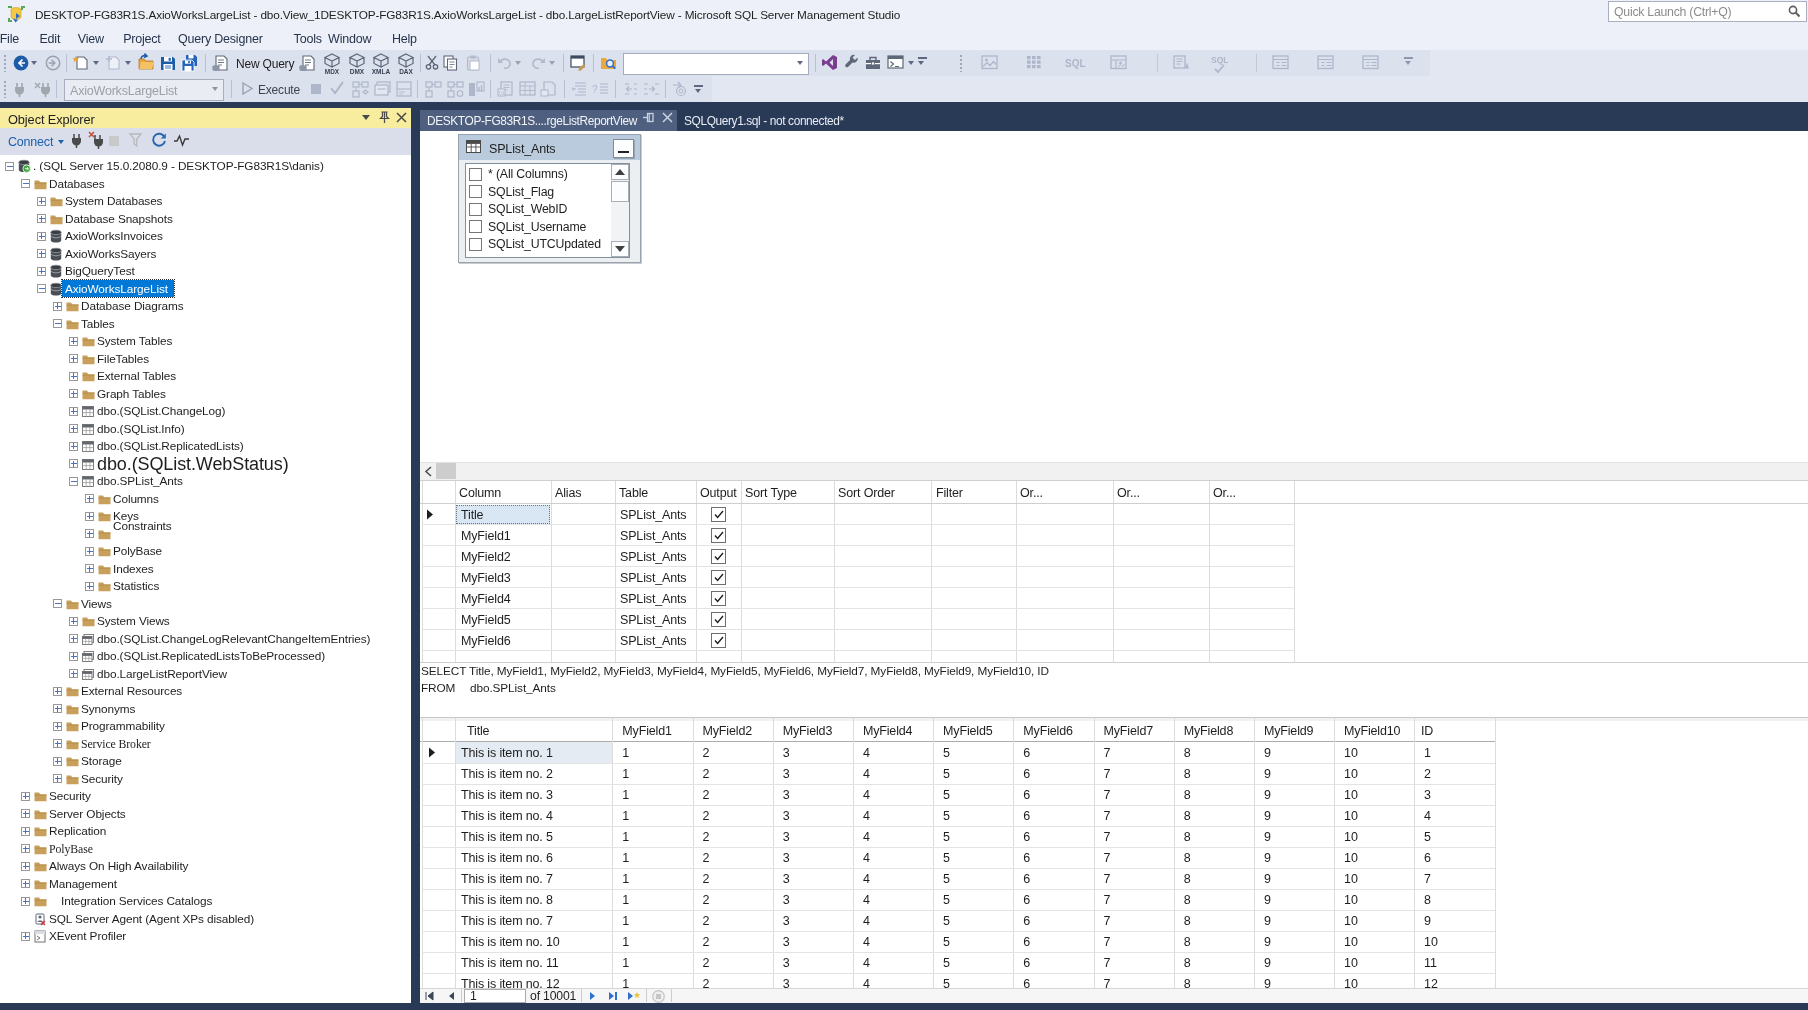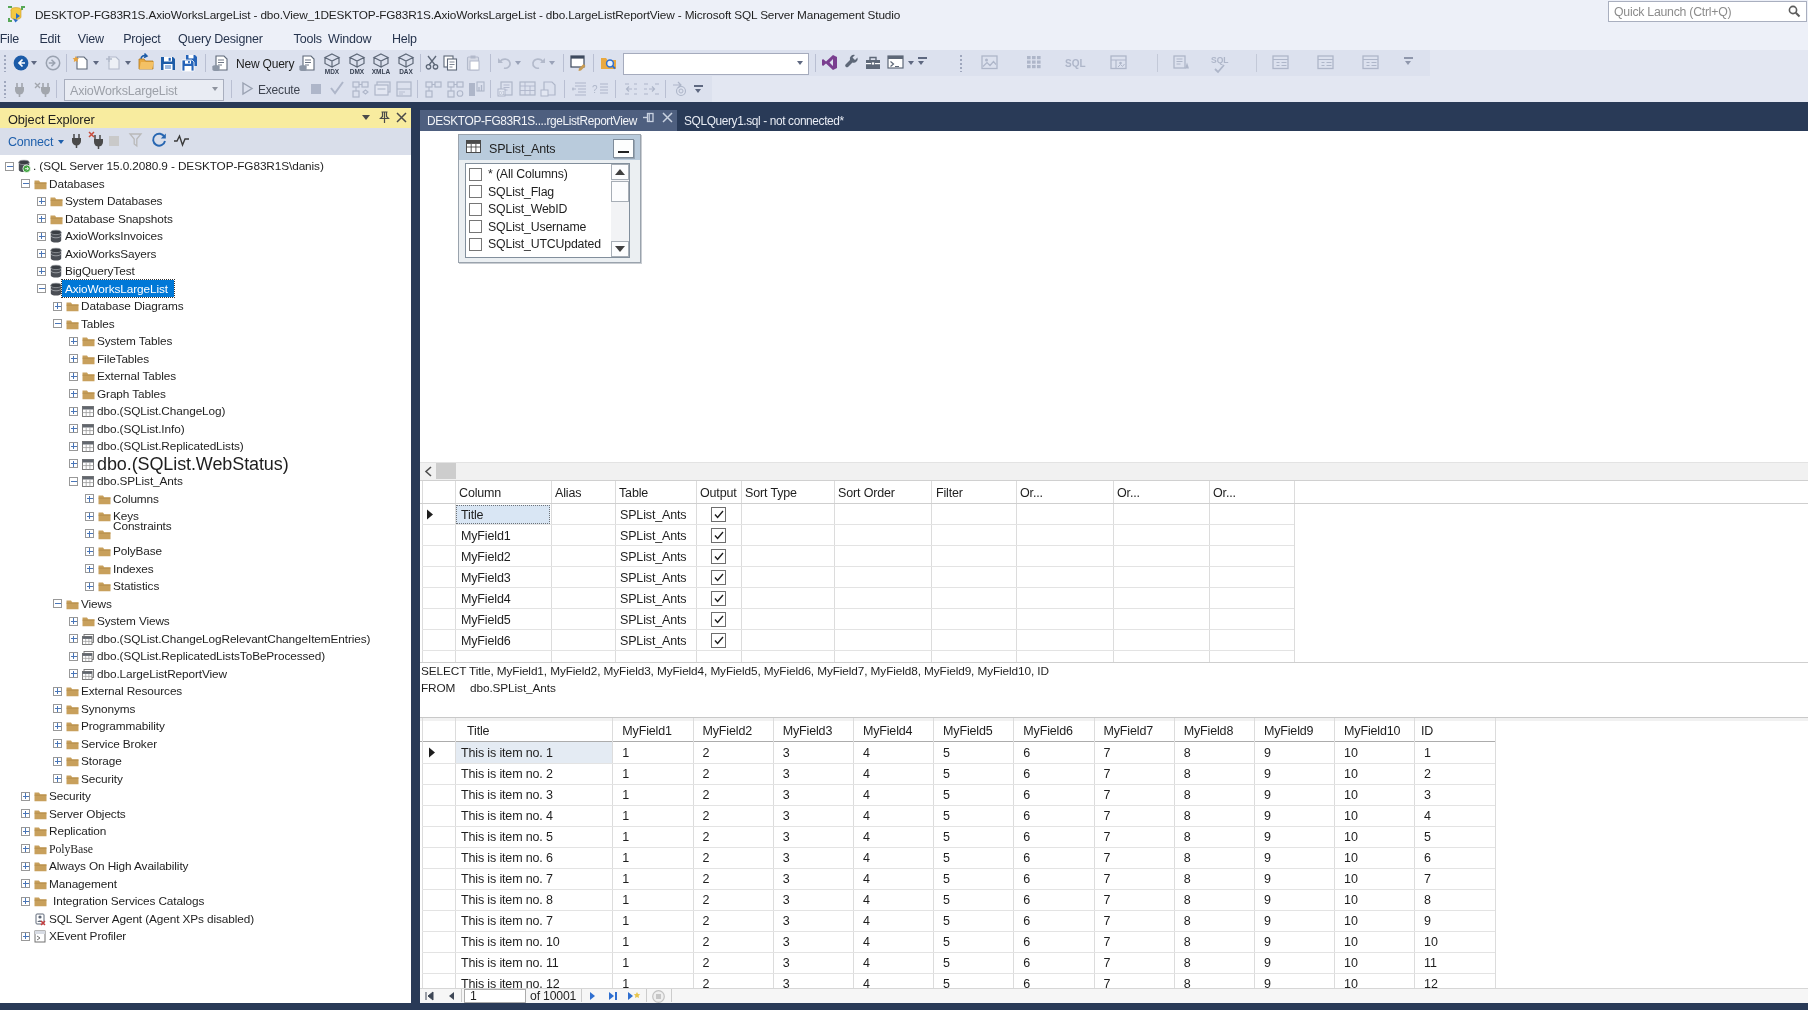--- a/index.html
+++ b/index.html
@@ -648,21 +648,21 @@
     <path d="M0.5 4.2 h12" stroke="#B28C48" stroke-width="0.8"></path>
   </svg>
 <div class="txt" style="left:81px;top:726.0px;font-size:11.8px;color:#1E1E1E;transform:translateY(-50%);letter-spacing:-0.1px;">Programmability</div>
 <div class="a" style="left:53px;top:739.0px;width:9px;height:9px;background:#FFF;border:1px solid #989898;"></div>
 <div class="a" style="left:54.5px;top:743.0px;width:6px;height:1.4px;background:#4A76B8;"></div>
 <div class="a" style="left:56.8px;top:740.7px;width:1.4px;height:6px;background:#4A76B8;"></div>
 <svg class="a" style="left:66px;top:738.5px" width="13" height="11" viewBox="0 0 13 11">
     <path d="M0.5 1.5 h4.5 l1.2 1.8 h6.3 v7 H0.5 z" fill="#C8A05C"></path>
     <path d="M0.5 4.2 h12" stroke="#B28C48" stroke-width="0.8"></path>
   </svg>
-<div class="txt" style="left:81px;top:743.5px;font-size:11.8px;color:#1E1E1E;transform:translateY(-50%);letter-spacing:-0.1px;">Service Broker</div>
+<div class="txt" style="left:81px;top:743.5px;font-size:11.8px;color:#1E1E1E;transform:translateY(-50%);letter-spacing:-0.1px;font-family:Liberation Serif, serif;">Service Broker</div>
 <div class="a" style="left:53px;top:756.5px;width:9px;height:9px;background:#FFF;border:1px solid #989898;"></div>
 <div class="a" style="left:54.5px;top:760.5px;width:6px;height:1.4px;background:#4A76B8;"></div>
 <div class="a" style="left:56.8px;top:758.2px;width:1.4px;height:6px;background:#4A76B8;"></div>
 <svg class="a" style="left:66px;top:756.0px" width="13" height="11" viewBox="0 0 13 11">
     <path d="M0.5 1.5 h4.5 l1.2 1.8 h6.3 v7 H0.5 z" fill="#C8A05C"></path>
     <path d="M0.5 4.2 h12" stroke="#B28C48" stroke-width="0.8"></path>
   </svg>
 <div class="txt" style="left:81px;top:761.0px;font-size:11.8px;color:#1E1E1E;transform:translateY(-50%);letter-spacing:-0.1px;">Storage</div>
 <div class="a" style="left:53px;top:774.0px;width:9px;height:9px;background:#FFF;border:1px solid #989898;"></div>
 <div class="a" style="left:54.5px;top:778.0px;width:6px;height:1.4px;background:#4A76B8;"></div>
@@ -720,21 +720,21 @@
     <path d="M0.5 4.2 h12" stroke="#B28C48" stroke-width="0.8"></path>
   </svg>
 <div class="txt" style="left:49px;top:883.5px;font-size:11.8px;color:#1E1E1E;transform:translateY(-50%);letter-spacing:-0.1px;">Management</div>
 <div class="a" style="left:21px;top:896.5px;width:9px;height:9px;background:#FFF;border:1px solid #989898;"></div>
 <div class="a" style="left:22.5px;top:900.5px;width:6px;height:1.4px;background:#4A76B8;"></div>
 <div class="a" style="left:24.8px;top:898.2px;width:1.4px;height:6px;background:#4A76B8;"></div>
 <svg class="a" style="left:34px;top:896.0px" width="13" height="11" viewBox="0 0 13 11">
     <path d="M0.5 1.5 h4.5 l1.2 1.8 h6.3 v7 H0.5 z" fill="#C8A05C"></path>
     <path d="M0.5 4.2 h12" stroke="#B28C48" stroke-width="0.8"></path>
   </svg>
-<div class="txt" style="left:53px;top:901.0px;font-size:11.8px;color:#1E1E1E;transform:translateY(-50%);letter-spacing:-0.1px;">Integration Services Catalogs</div>
+<div class="txt" style="left:61px;top:901.0px;font-size:11.8px;color:#1E1E1E;transform:translateY(-50%);letter-spacing:-0.1px;">Integration Services Catalogs</div>
 <svg class="a" style="left:34px;top:912.5px" width="12" height="13" viewBox="0 0 12 13">
     <rect x="2" y="1" width="8" height="10" rx="1" fill="#FFF" stroke="#5E6878" stroke-width="1"></rect>
     <circle cx="6" cy="4" r="1.6" fill="#5E6878"></circle>
     <path d="M3.5 9 c0 -2 5 -2 5 0" fill="#5E6878"></path>
     <path d="M7 8 l4 4 M11 8 l-4 4" stroke="#C83C3C" stroke-width="1.4"></path>
   </svg>
 <div class="txt" style="left:49px;top:918.5px;font-size:11.8px;color:#1E1E1E;transform:translateY(-50%);letter-spacing:-0.1px;">SQL Server Agent (Agent XPs disabled)</div>
 <div class="a" style="left:21px;top:931.5px;width:9px;height:9px;background:#FFF;border:1px solid #989898;"></div>
 <div class="a" style="left:22.5px;top:935.5px;width:6px;height:1.4px;background:#4A76B8;"></div>
 <div class="a" style="left:24.8px;top:933.2px;width:1.4px;height:6px;background:#4A76B8;"></div>

